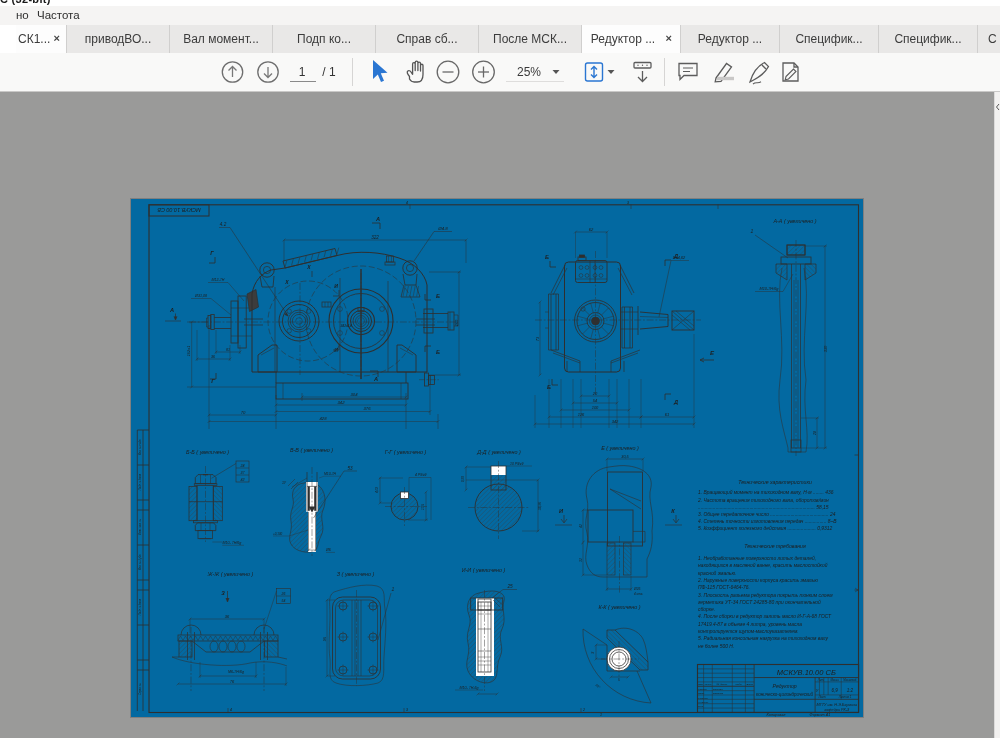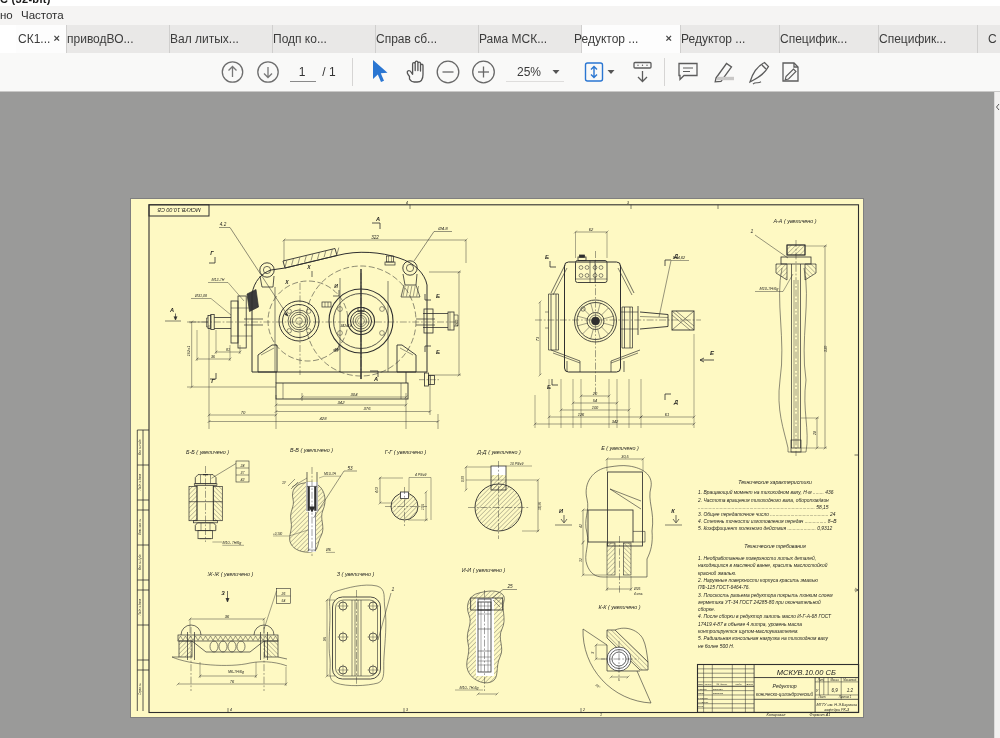--- a/index.html
+++ b/index.html
@@ -1,31 +1,31 @@
 <!DOCTYPE html>
 <html><head>
 <meta charset="utf-8">
 <style>
   html,body{margin:0;padding:0;width:1000px;height:738px;overflow:hidden;
     font-family:"Liberation Sans",sans-serif;background:#fff;}
   #titlebar{position:absolute;left:0;top:0;width:1000px;height:6px;background:#fff;overflow:hidden;}
   #titlebar span{position:absolute;left:0px;top:-7px;font-size:11px;font-weight:bold;color:#1a1a1a;letter-spacing:0.3px;}
   #menubar{position:absolute;left:0;top:6px;width:1000px;height:19px;background:#f5f4f3;}
-  #menubar span{position:absolute;top:3px;font-size:11.5px;color:#2e2e2e;}
+  #menubar span{position:absolute;top:3px;font-size:11.5px;color:#2e2e2e;padding-left:16px;}
   #tabbar{position:absolute;left:16px;top:25px;width:1000px;height:28px;background:#4c1d95;}
   .tab{position:absolute;top:0;height:28px;background:#e9e8e7;box-sizing:border-box;
        border-right:1px solid #d0cfce;}
   .tab.white{background:#fdfdfd;border-right:1px solid #d0cfce;}
-  .tab .lbl{position:absolute;width:100%;top:7px;font-size:12px;color:#3c3c3c;}
+  .tab .lbl{position:absolute;width:100%;text-align:center;top:7px;font-size:12px;color:#3c3c3c;}
   .tab .x{position:absolute;right:8px;top:7px;font-size:11px;color:#444;font-weight:bold;}
   #toolbar{position:absolute;left:0;top:53px;width:1000px;height:38px;background:#f9f9f8;
     border-bottom:1px solid #c9c8c7;}
   #canvas{position:absolute;left:0;top:92px;width:994px;height:646px;background:#9a9a99;}
   #rightstrip{position:absolute;left:994px;top:92px;width:6px;height:646px;background:#f2f1f0;border-left:1px solid #dcdbda;box-sizing:border-box;}
-  #page{position:absolute;left:131px;top:199px;width:732px;height:518px;background:#fef9c3;
+  #page{position:absolute;left:131px;top:199px;width:732px;height:518px;background:#0369a1;
     outline:1px solid #7f7f7f;}
   svg{display:block}
 </style>
 </head>
 <body>
   <div id="titlebar">
     <span>С (32-bit)</span>
   </div>
   <div id="menubar">
     <span style="left:0px">но</span>
@@ -33,30 +33,30 @@
   </div>
   <div id="tabbar">
     <div class="tab white" style="left:0;width:51px">
       <span class="lbl" style="text-align:left;left:2px;width:34px">СК1...</span>
       <span class="x" style="right:6px">×</span>
     </div>
     <div class="tab" style="left:51px;width:103px">
       <span class="lbl">приводВО...</span>
     </div>
     <div class="tab" style="left:154px;width:103px">
-      <span class="lbl">Вал литых...</span>
+      <span class="lbl">Вал момент...</span>
     </div>
     <div class="tab" style="left:257px;width:103px">
       <span class="lbl">Подп ко...</span>
     </div>
     <div class="tab" style="left:360px;width:103px">
       <span class="lbl">Справ сб...</span>
     </div>
     <div class="tab" style="left:463px;width:103px">
-      <span class="lbl">Рама МСК...</span>
+      <span class="lbl">После МСК...</span>
     </div>
     <div class="tab white" style="left:566px;width:99px">
       <span class="lbl" style="left:-8px">Редуктор ...</span>
       <span class="x">×</span>
     </div>
     <div class="tab" style="left:665px;width:99px">
       <span class="lbl">Редуктор ...</span>
     </div>
     <div class="tab" style="left:764px;width:99px">
       <span class="lbl">Специфик...</span>

